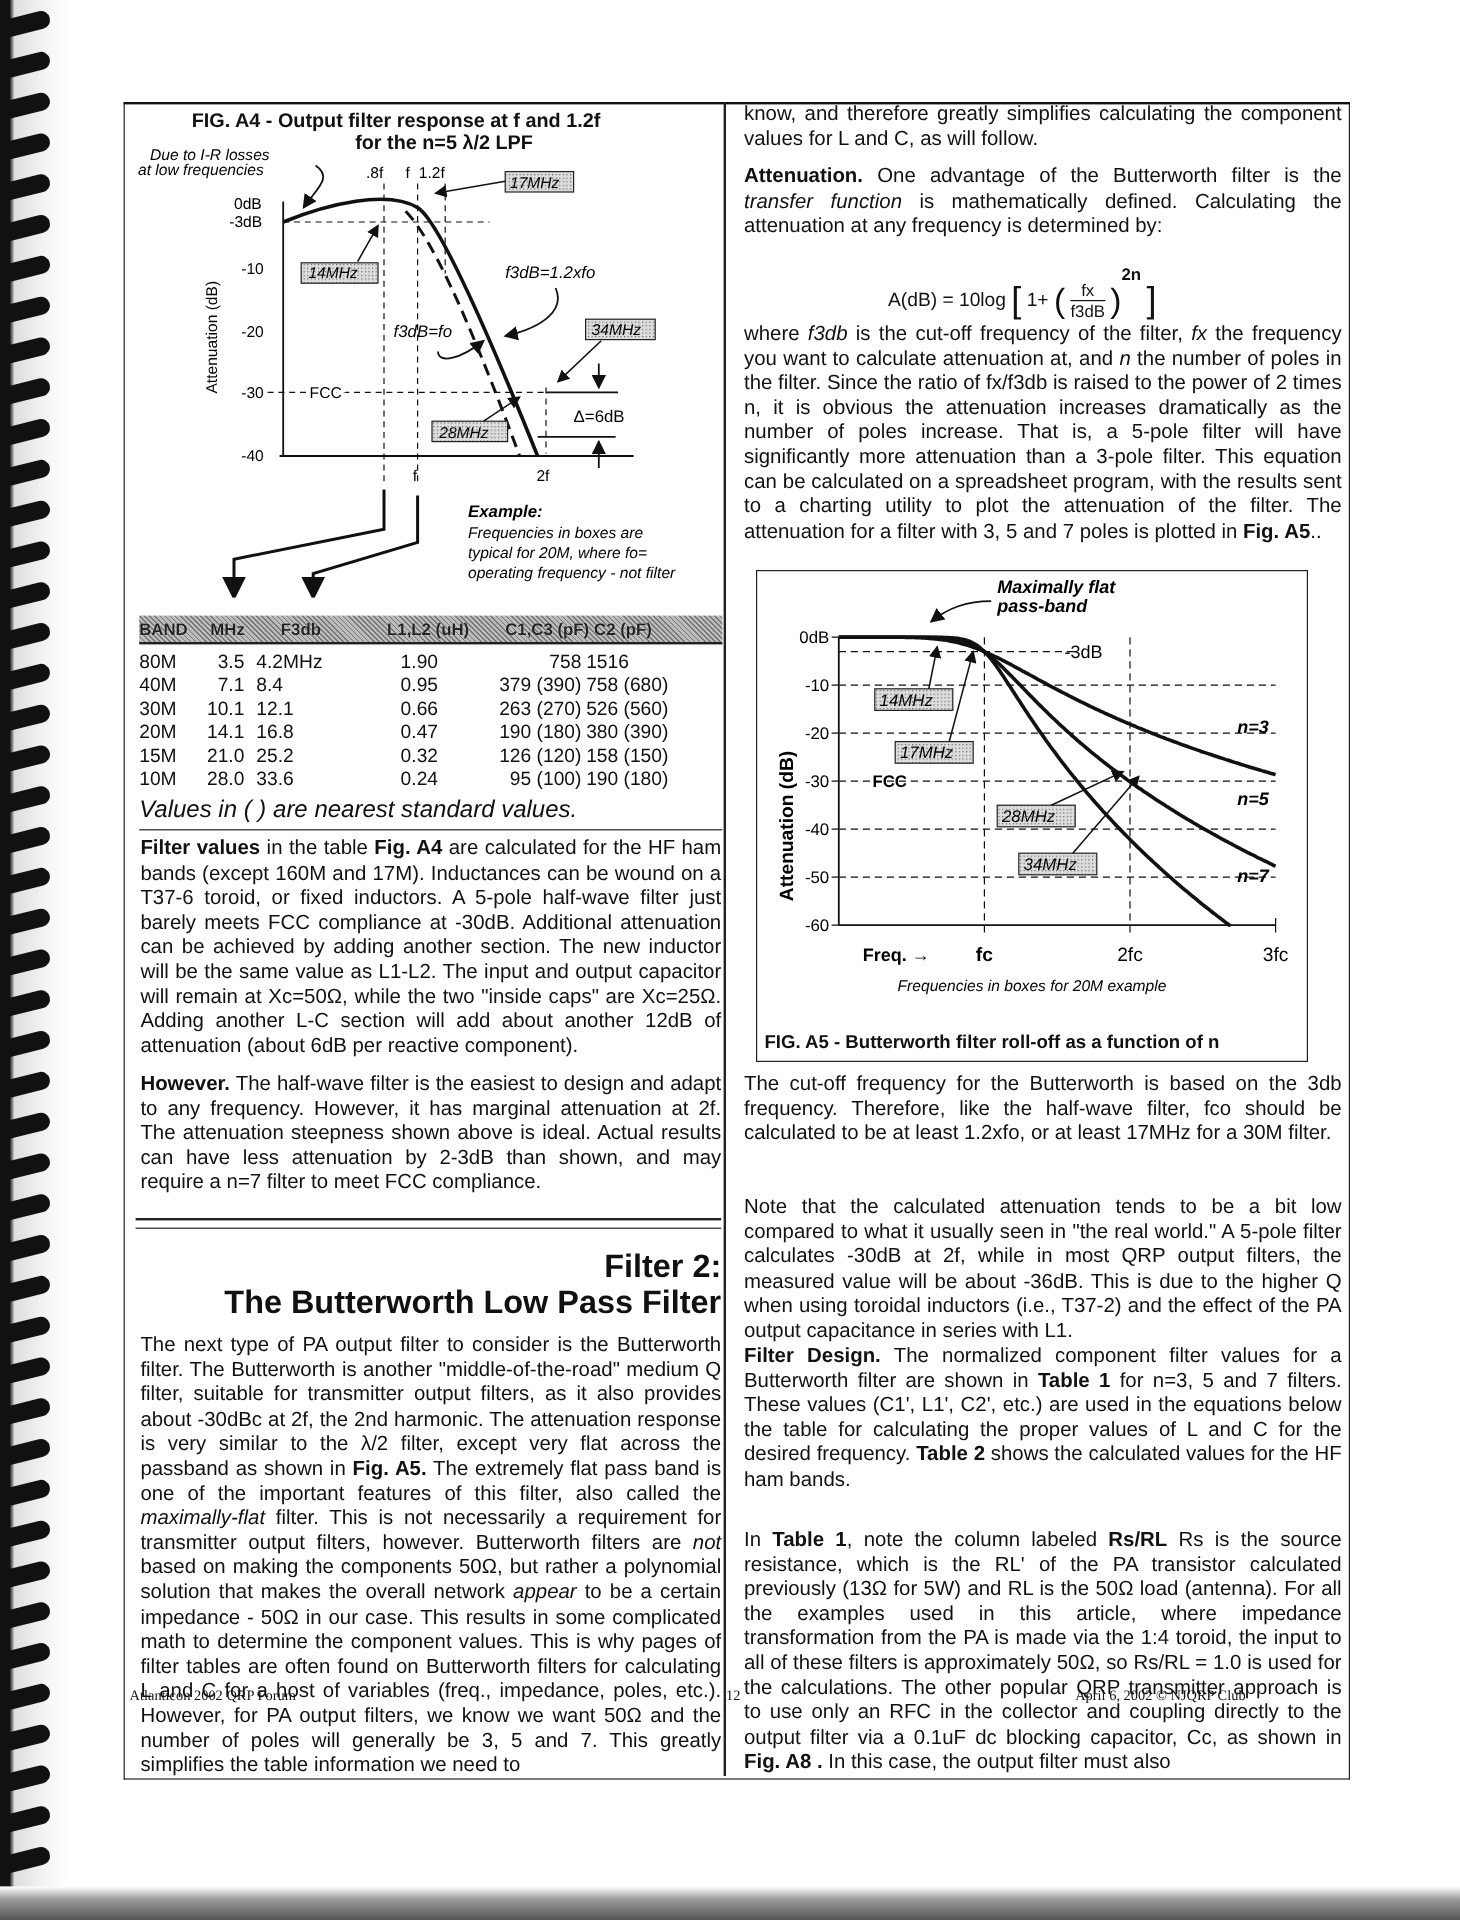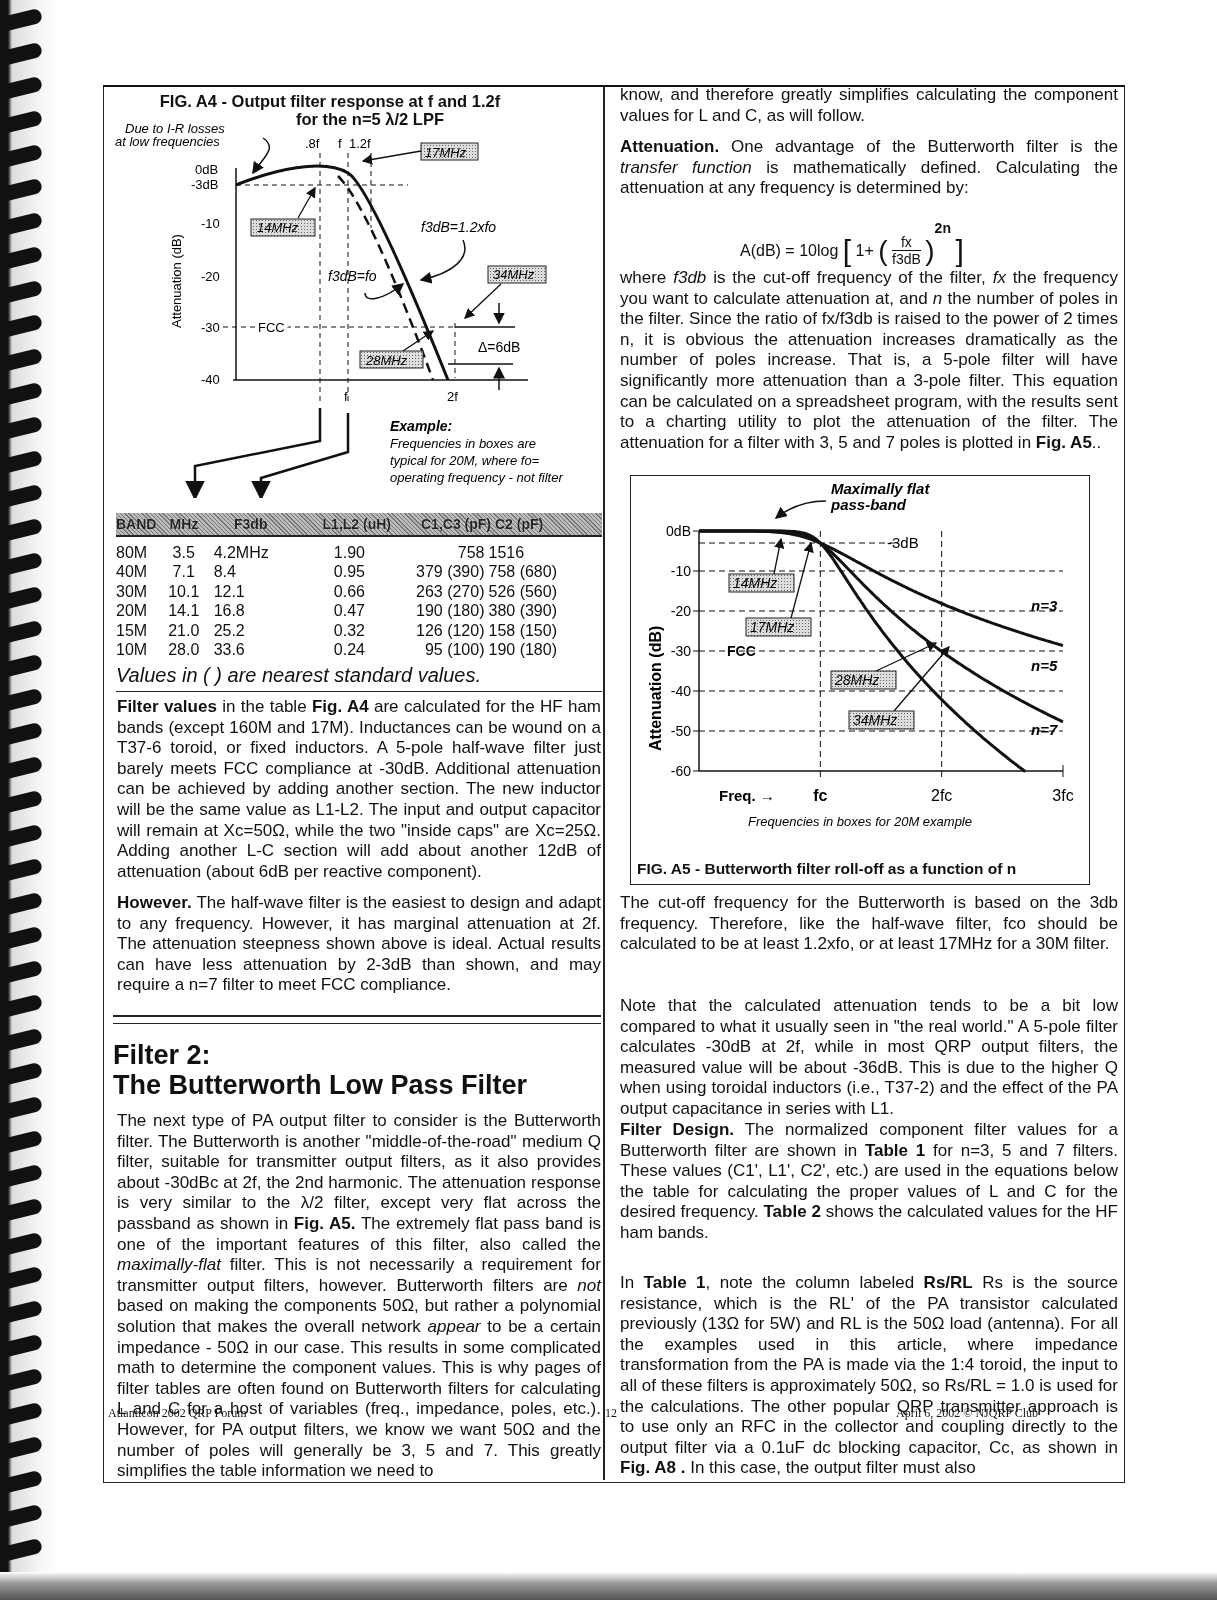--- a/index.html
+++ b/index.html
@@ -21,25 +21,25 @@
   i { font-style:italic; }
 
   
   .figA4-title { position:absolute; left:120px; top:92px; width:420px; text-align:center; font-weight:bold; font-size:16.5px; line-height:18px; }
   svg text { font-family:"Liberation Sans", sans-serif; }
   .tbl { position:absolute; left:116px; top:513px; width:486px; font-size:16px; }
   .tbl-head { display:flex; background:repeating-linear-gradient(45deg,#777 0 1px,#bbb 1px 3px); height:22px; align-items:center;
               font-weight:bold; font-size:14px; border-bottom:2px solid #222; }
   .tbl-head span { color:#222; text-shadow:0 0 1px #fff; }
   .row { display:flex; height:19.5px; align-items:center; }
-  .c0 { width:48px; } .c1 { width:40px; text-align:center; } .c2 { width:92px; padding-left:10px; }
+  .c0 { width:48px; } .c1 { width:40px; text-align:right; } .c2 { width:92px; padding-left:10px; }
   .c3 { width:60px; text-align:right; } .c4 { width:120px; text-align:right; padding-right:4px;} .c5 { width:114px; text-align:left; }
   .tbl-note { font-style:italic; font-size:20px; margin-top:4px; padding-bottom:4px; border-bottom:1.5px solid #222; }
 
-  .heading { position:absolute; left:113px; width:488px; top:1040px; text-align:left; font-weight:bold; font-size:27px; line-height:30px; }
+  .heading { position:absolute; left:113px; width:488px; top:1040px; text-align:right; font-weight:bold; font-size:27px; line-height:30px; }
   .dbl-rule { position:absolute; left:113px; width:488px; top:1015px; height:6px; border-top:2.5px solid #222; border-bottom:1.5px solid #222; }
 
   .formula { position:absolute; left:740px; top:220px; font-size:16px; }
   .figA5 { position:absolute; left:630px; top:475px; width:458px; height:408px; border:1.5px solid #222; }
   .figA5-caption { position:absolute; left:6px; bottom:6px; font-weight:bold; font-size:15.5px; }
 
   .footer { position:absolute; top:1406px; font-family:"Liberation Serif", serif; font-weight:normal; font-size:12px; }
   .boxlabel { fill:url(#dots); stroke:#222; stroke-width:1; }
 </style>
 </head>

